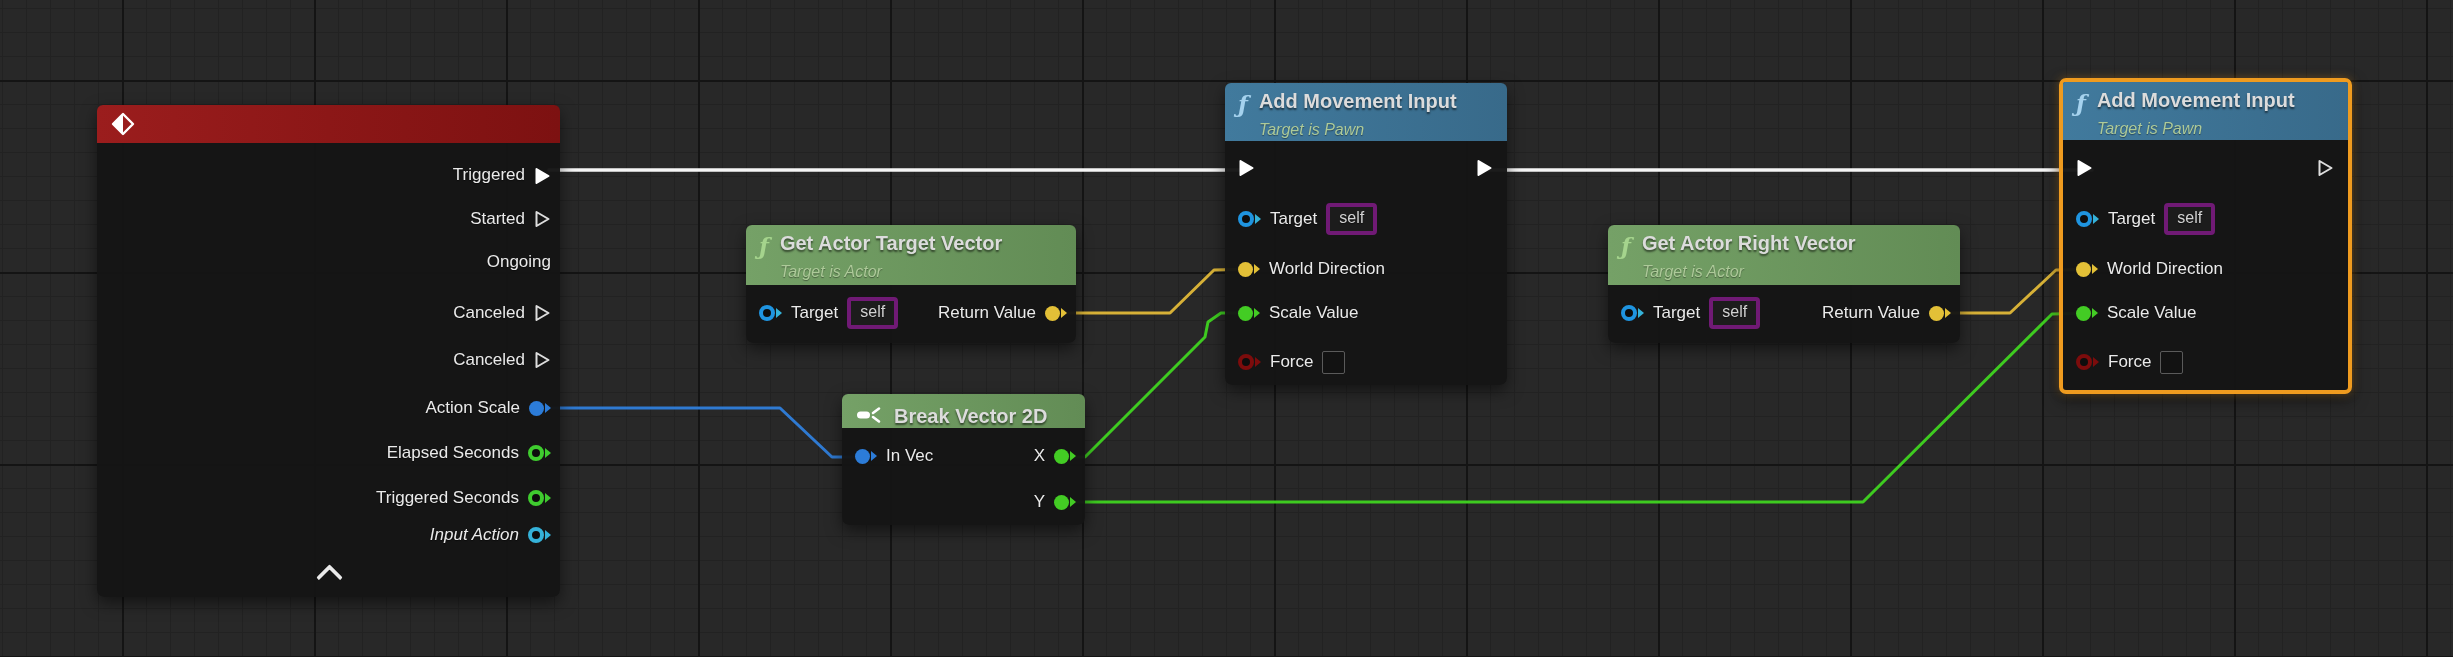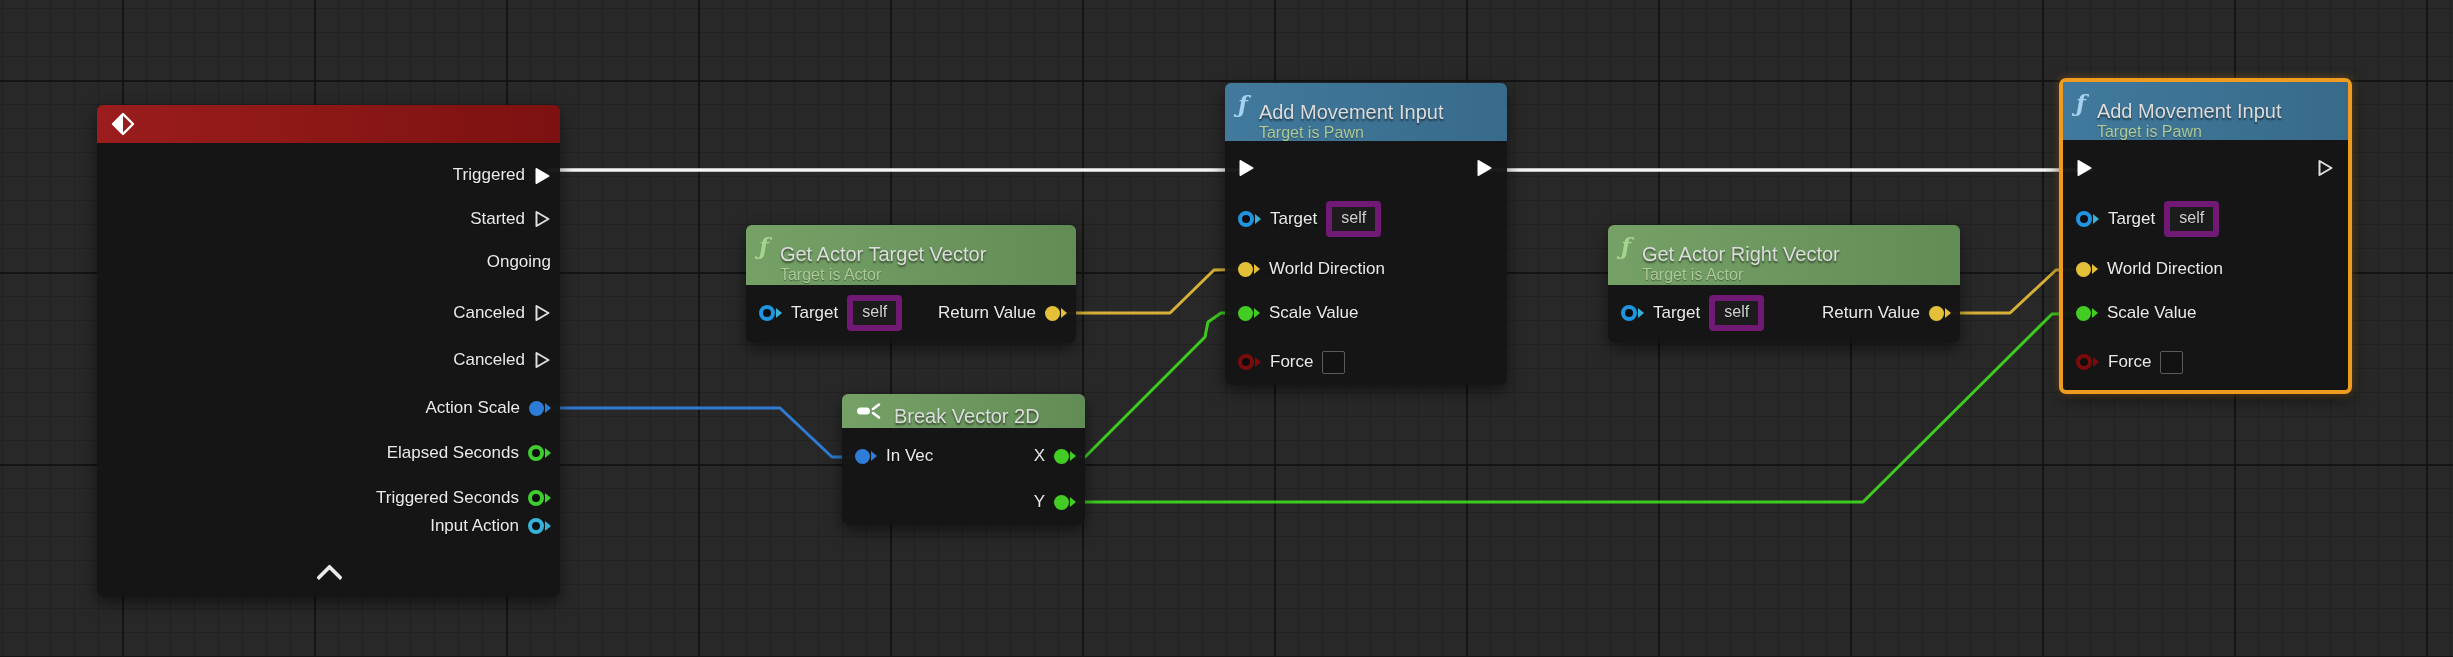--- a/index.html
+++ b/index.html
@@ -25,23 +25,23 @@
   .node.selected{border:4px solid #ef9b1f;box-shadow:0 0 10px rgba(239,155,31,.35),0 6px 16px rgba(0,0,0,.5);}
   .header{
     display:flex;align-items:center;gap:11px;padding:0 13px;
     border-radius:6px 6px 0 0;box-sizing:border-box;
   }
   .selected .header{border-radius:2px 2px 0 0;}
   .header.two-line{align-items:flex-start;padding-top:7px;}
   .header.red{background:linear-gradient(90deg,#9b1d1d,#7d1111);}
   .header.green{background:linear-gradient(90deg,#75a167,#628c55);}
   .header.blue{background:linear-gradient(90deg,#417a9d,#386a8a);}
-  .title{font-size:20px;font-weight:normal;color:#dcdcdc;text-shadow:0 2px 2px rgba(0,0,0,.55);white-space:nowrap;margin-top:11px;}
+  .title{font-size:20px;font-weight:bold;color:#dcdcdc;text-shadow:0 2px 2px rgba(0,0,0,.55);white-space:nowrap;}
   .title.small{font-size:19px;}
-  .subtitle{font-size:16px;color:#adca99;margin-top:0;text-shadow:0 1px 1px rgba(0,0,0,.4);}
+  .subtitle{font-size:16px;font-style:italic;color:#adca99;margin-top:8px;text-shadow:0 1px 1px rgba(0,0,0,.4);}
   .fn-icon{font-family:"DejaVu Serif",serif;font-style:italic;font-size:23px;font-weight:bold;line-height:1;margin-top:2px;}
   .fn-icon.on-green{color:#a5d48d;}
   .fn-icon.on-blue{color:#a5d2ee;}
 
   .pin-row{position:absolute;height:28px;display:flex;align-items:center;gap:9px;
            font-size:17px;color:#eaeaea;white-space:nowrap;text-shadow:0 1px 1px rgba(0,0,0,.5);}
   .pin-row.right{right:9px;}
   .pin-row.left{left:13px;}
 
   .pin{display:flex;align-items:center;}
@@ -55,21 +55,21 @@
   .dot.h-cyan{border-color:#35b2d9;}
   .dot.h-red{border-color:#7c0c0c;}
   .wedge{width:0;height:0;border-top:5px solid transparent;border-bottom:5px solid transparent;margin-left:1px;}
   .wedge.w-blue{border-left:6px solid #2c7cd8;}
   .wedge.w-yellow{border-left:6px solid #e3c037;}
   .wedge.w-green{border-left:6px solid #43cc24;}
   .wedge.w-hgreen{border-left:6px solid #3fcc2f;}
   .wedge.w-cyan{border-left:6px solid #35b2d9;}
   .wedge.w-red{border-left:6px solid #7c0c0c;}
 
-  .self-box{border:6px solid #701a75;border-radius:4px;padding:0px 9px 2px;color:#d2d2d2;
+  .self-box{border:4px solid #701a75;border-radius:4px;padding:0px 9px 2px;color:#d2d2d2;
             font-size:16px;background:rgba(255,255,255,0.03);line-height:22px;}
   .checkbox{width:23px;height:23px;background:#121212;border:1px solid #5a5a5a;border-radius:2px;box-sizing:border-box;}
   .collapse-chevron{position:absolute;left:50%;bottom:10px;width:15px;height:15px;margin-left:-9px;
             border-top:4px solid #eaeaea;border-left:4px solid #eaeaea;transform:rotate(45deg);border-radius:2px;}
 </style>
 </head>
 <body>
 
 <div id="canvas">
 
@@ -135,21 +135,21 @@
           <span class="wedge w-hgreen"></span>
         </span>
     </div>
     <div class="pin-row right" style="top:379px;">
       <span>Triggered Seconds</span>
       <span class="pin">
           <span class="dot hollow h-green"></span>
           <span class="wedge w-hgreen"></span>
         </span>
     </div>
-    <div class="pin-row right" style="top:407px;">
+    <div class="pin-row right" style="top:416px;font-style:italic;">
       <span>Input Action</span>
       <span class="pin">
           <span class="dot hollow h-cyan"></span>
           <span class="wedge w-cyan"></span>
         </span>
     </div>
 
     <span class="collapse-chevron"></span>
   </div>
 
@@ -172,21 +172,21 @@
     <div class="pin-row right" style="top:74px;">
       <span>Return Value</span>
       <span class="pin">
           <span class="dot f-yellow"></span>
           <span class="wedge w-yellow"></span>
         </span>
     </div>
   </div>
 
   <div class="node" style="left:842px;top:394px;width:243px;height:131px;">
-    <div class="header green" style="height:34px;">
+    <div class="header green" style="height:34px;align-items:flex-end;">
       <svg width="28" height="26" viewBox="0 0 28 26">
         <rect x="2" y="9.5" width="13" height="7" rx="3.5" fill="#ffffff"></rect>
         <path d="M18 11 L24 6.5 M18 15 L24 19.5" stroke="#ffffff" stroke-width="2.6" stroke-linecap="round" fill="none"></path>
       </svg>
       <span class="title">Break Vector 2D</span>
     </div>
     <div class="pin-row left" style="top:48px;">
       <span class="pin">
           <span class="dot f-blue"></span>
           <span class="wedge w-blue"></span>

